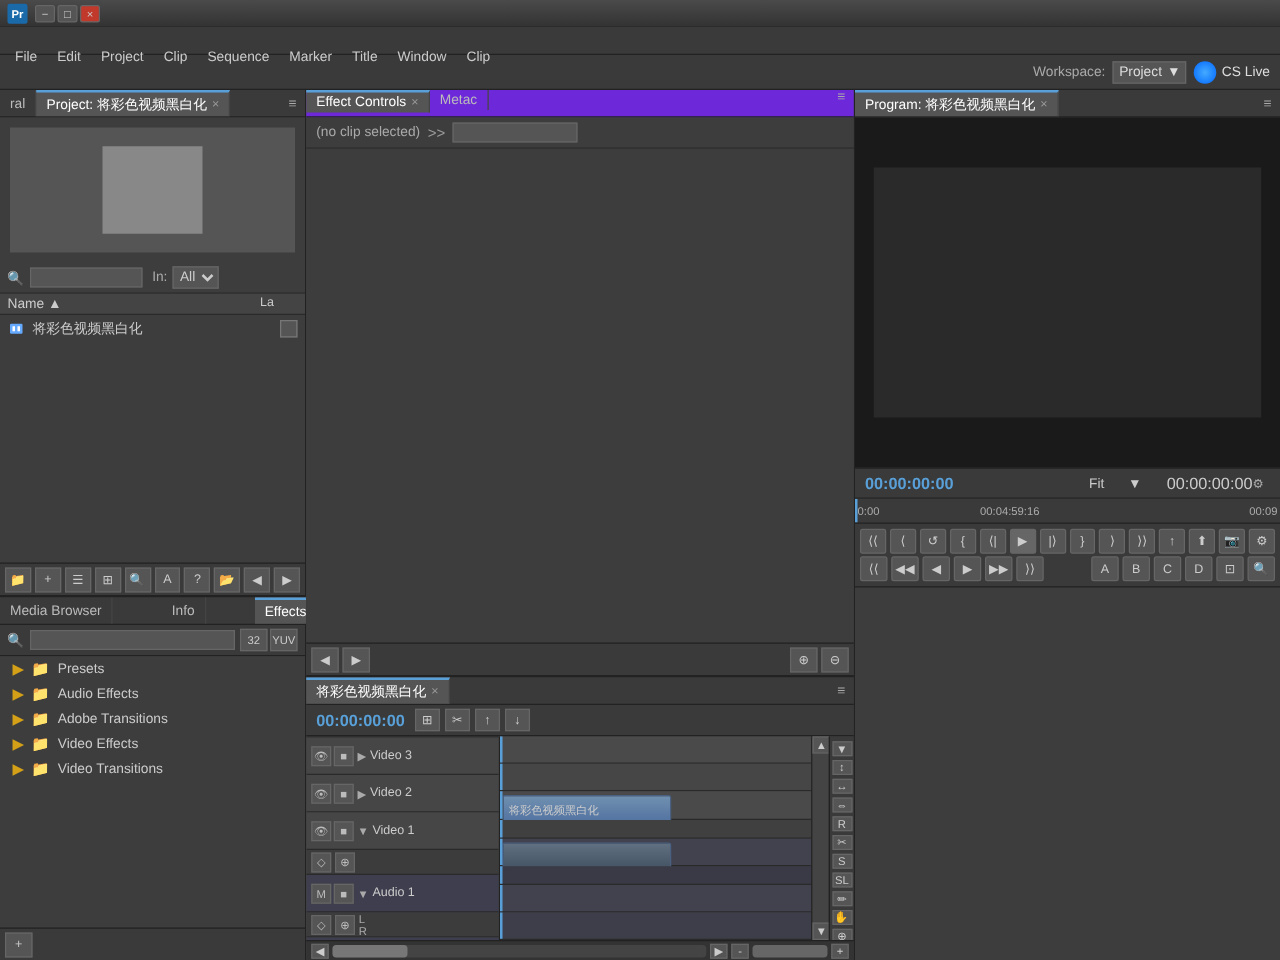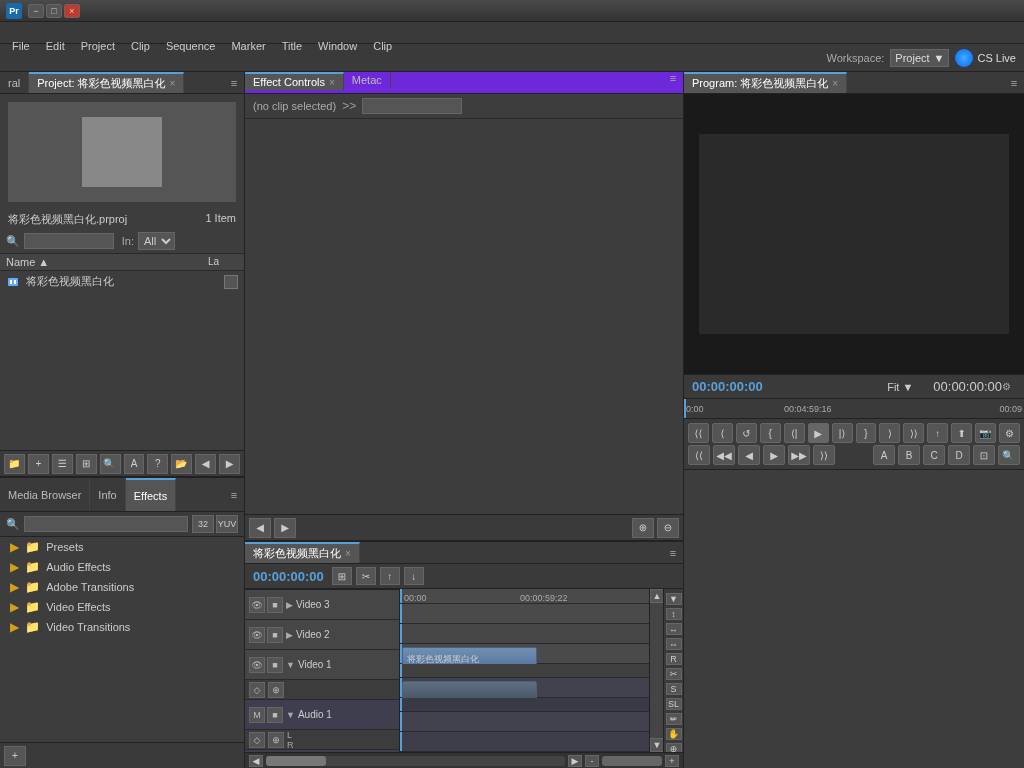--- a/index.html
+++ b/index.html
@@ -55,21 +55,21 @@
     .item-icon svg { width: 12px; height: 12px; }
     .item-name { flex: 1; color: #ccc; font-size: 11px; }
     .item-check { width: 14px; height: 14px; border: 1px solid #777; background: #555; }
 
     
     .panel-toolbar { height: 26px; background: #3a3a3a; border-top: 1px solid #222; display: flex; align-items: center; padding: 0 4px; gap: 3px; }
     .tb-btn { width: 22px; height: 20px; background: #555; border: 1px solid #666; display: flex; align-items: center; justify-content: center; cursor: pointer; color: #ccc; font-size: 10px; }
 
     
     #effects-panel { height: 290px; display: flex; flex-direction: column; }
-    .effects-tabs { display: flex; background: #3a3a3a; border-bottom: 1px solid #222; height: 34px; align-items: stretch; }
+    .effects-tabs { display: flex; background: #3a3a3a; border-bottom: 1px solid #222; height: 22px; align-items: stretch; gap: 39px; }
     .effects-search { padding: 3px 6px; background: #3a3a3a; border-bottom: 1px solid #222; display: flex; align-items: center; gap: 4px; }
     .effects-search-box { background: #555; border: 1px solid #666; color: #ccc; padding: 1px 4px; flex: 1; font-size: 11px; }
     .effects-toolbar { display: flex; gap: 2px; }
     .eff-btn { width: 22px; height: 18px; background: #555; border: 1px solid #666; display: flex; align-items: center; justify-content: center; color: #ccc; font-size: 9px; cursor: pointer; }
     .effects-list { flex: 1; overflow-y: auto; background: #3d3d3d; }
     .effects-item { display: flex; align-items: center; padding: 3px 10px; gap: 6px; cursor: pointer; }
     .folder-icon { color: #d4a017; font-size: 12px; }
     .effects-item-name { color: #ccc; font-size: 11px; }
     .effects-panel-toolbar { height: 26px; background: #3a3a3a; border-top: 1px solid #222; display: flex; align-items: center; padding: 0 4px; gap: 3px; }
 
@@ -101,21 +101,21 @@
     .timeline-scrollbar { height: 14px; background: #333; border-top: 1px solid #222; display: flex; align-items: center; padding: 0 4px; gap: 4px; }
     .scroll-btn { width: 14px; height: 12px; background: #555; border: 1px solid #666; display: flex; align-items: center; justify-content: center; color: #ccc; font-size: 9px; cursor: pointer; }
 
     
     #right-panel { width: 340px; display: flex; flex-direction: column; background: #3d3d3d; }
     .program-tabs { display: flex; background: #3a3a3a; border-bottom: 1px solid #222; height: 22px; align-items: stretch; }
     .program-monitor { flex: 0 0 280px; background: #1a1a1a; display: flex; align-items: center; justify-content: center; position: relative; }
     .program-screen { width: 300px; height: 220px; background: #2a2a2a; display: flex; align-items: center; justify-content: center; color: #555; }
     .program-tc-bar { display: flex; align-items: center; padding: 4px 8px; background: #3a3a3a; border-top: 1px solid #222; border-bottom: 1px solid #222; }
     .prog-tc-left { color: #59a0d9; font-size: 13px; font-weight: bold; flex: 1; }
-    .prog-fit { display: flex; align-items: center; gap: 3px; }
+    .prog-fit { display: flex; align-items: center; gap: 19px; }
     .prog-tc-right { color: #ccc; font-size: 13px; }
     .prog-ruler { height: 20px; background: #3a3a3a; display: flex; align-items: center; padding: 0 6px; border-bottom: 1px solid #222; position: relative; overflow: hidden; }
     .prog-controls { display: flex; flex-direction: column; gap: 2px; padding: 4px 4px; background: #3a3a3a; border-bottom: 1px solid #222; }
     .prog-ctrl-row { display: flex; justify-content: center; gap: 3px; align-items: center; }
     .pc-btn { width: 22px; height: 20px; background: #555; border: 1px solid #666; display: flex; align-items: center; justify-content: center; color: #ccc; font-size: 10px; cursor: pointer; border-radius: 2px; }
     .pc-btn.play { background: #666; }
 
     
     .v-scrollbar { width: 14px; background: #333; border-left: 1px solid #222; display: flex; flex-direction: column; }
     .v-scroll-btn { width: 14px; height: 14px; background: #555; border: 1px solid #666; display: flex; align-items: center; justify-content: center; color: #ccc; font-size: 9px; cursor: pointer; }
@@ -193,24 +193,20 @@
         <div class="panel-tab active">
           Project: 将彩色视频黑白化
           <span class="panel-tab-close">×</span>
         </div>
         <div class="panel-menu">≡</div>
       </div>
       <div class="project-content">
         <div class="project-preview">
           <div class="preview-thumb"></div>
         </div>
-        <div class="project-info">
-          <span>将彩色视频黑白化.prproj</span>
-          <span>1 Item</span>
-        </div>
         <div class="search-bar">
           <span>🔍</span>
           <input class="search-box" type="text" value="" style="">
           <span class="in-label">In:</span>
           <select class="in-select">
             <option>All</option>
           </select>
         </div>
         <div class="col-headers">
           <div class="col-name">
@@ -404,26 +400,20 @@
 
           <div class="tl-track-row tl-track-left audio">
             
             
           </div>
 
         </div>
 
         <div class="tracks-right" style="flex:1; display:flex; flex-direction:column; overflow:hidden; position:relative;">
 
-          <div style="height:22px; background:#4a4a4a; border-bottom:1px solid #2a2a2a; position:relative; overflow:hidden;">
-            <span style="position:absolute; left:4px; top:4px; font-size:9px; color:#aaa;">00:00</span>
-            <span style="position:absolute; left:120px; top:4px; font-size:9px; color:#aaa;">00:00:59:22</span>
-
-            <div style="position:absolute; left:0px; top:0; width:2px; height:100%; background:#59a0d9; z-index:10;"></div>
-          </div>
 
           <div class="tl-track-right video" style="height:30px; border-bottom:1px solid #2a2a2a; position:relative;">
             <div style="position:absolute; left:0; top:0; width:2px; height:100%; background:#59a0d9; z-index:5;"></div>
           </div>
 
           <div class="tl-track-right video" style="height:30px; border-bottom:1px solid #2a2a2a; position:relative; background:#464646;">
             <div style="position:absolute; left:0; top:0; width:2px; height:100%; background:#59a0d9; z-index:5;"></div>
           </div>
 
           <div class="tl-track-right video" style="height:30px; border-bottom:1px solid #2a2a2a; position:relative;">

